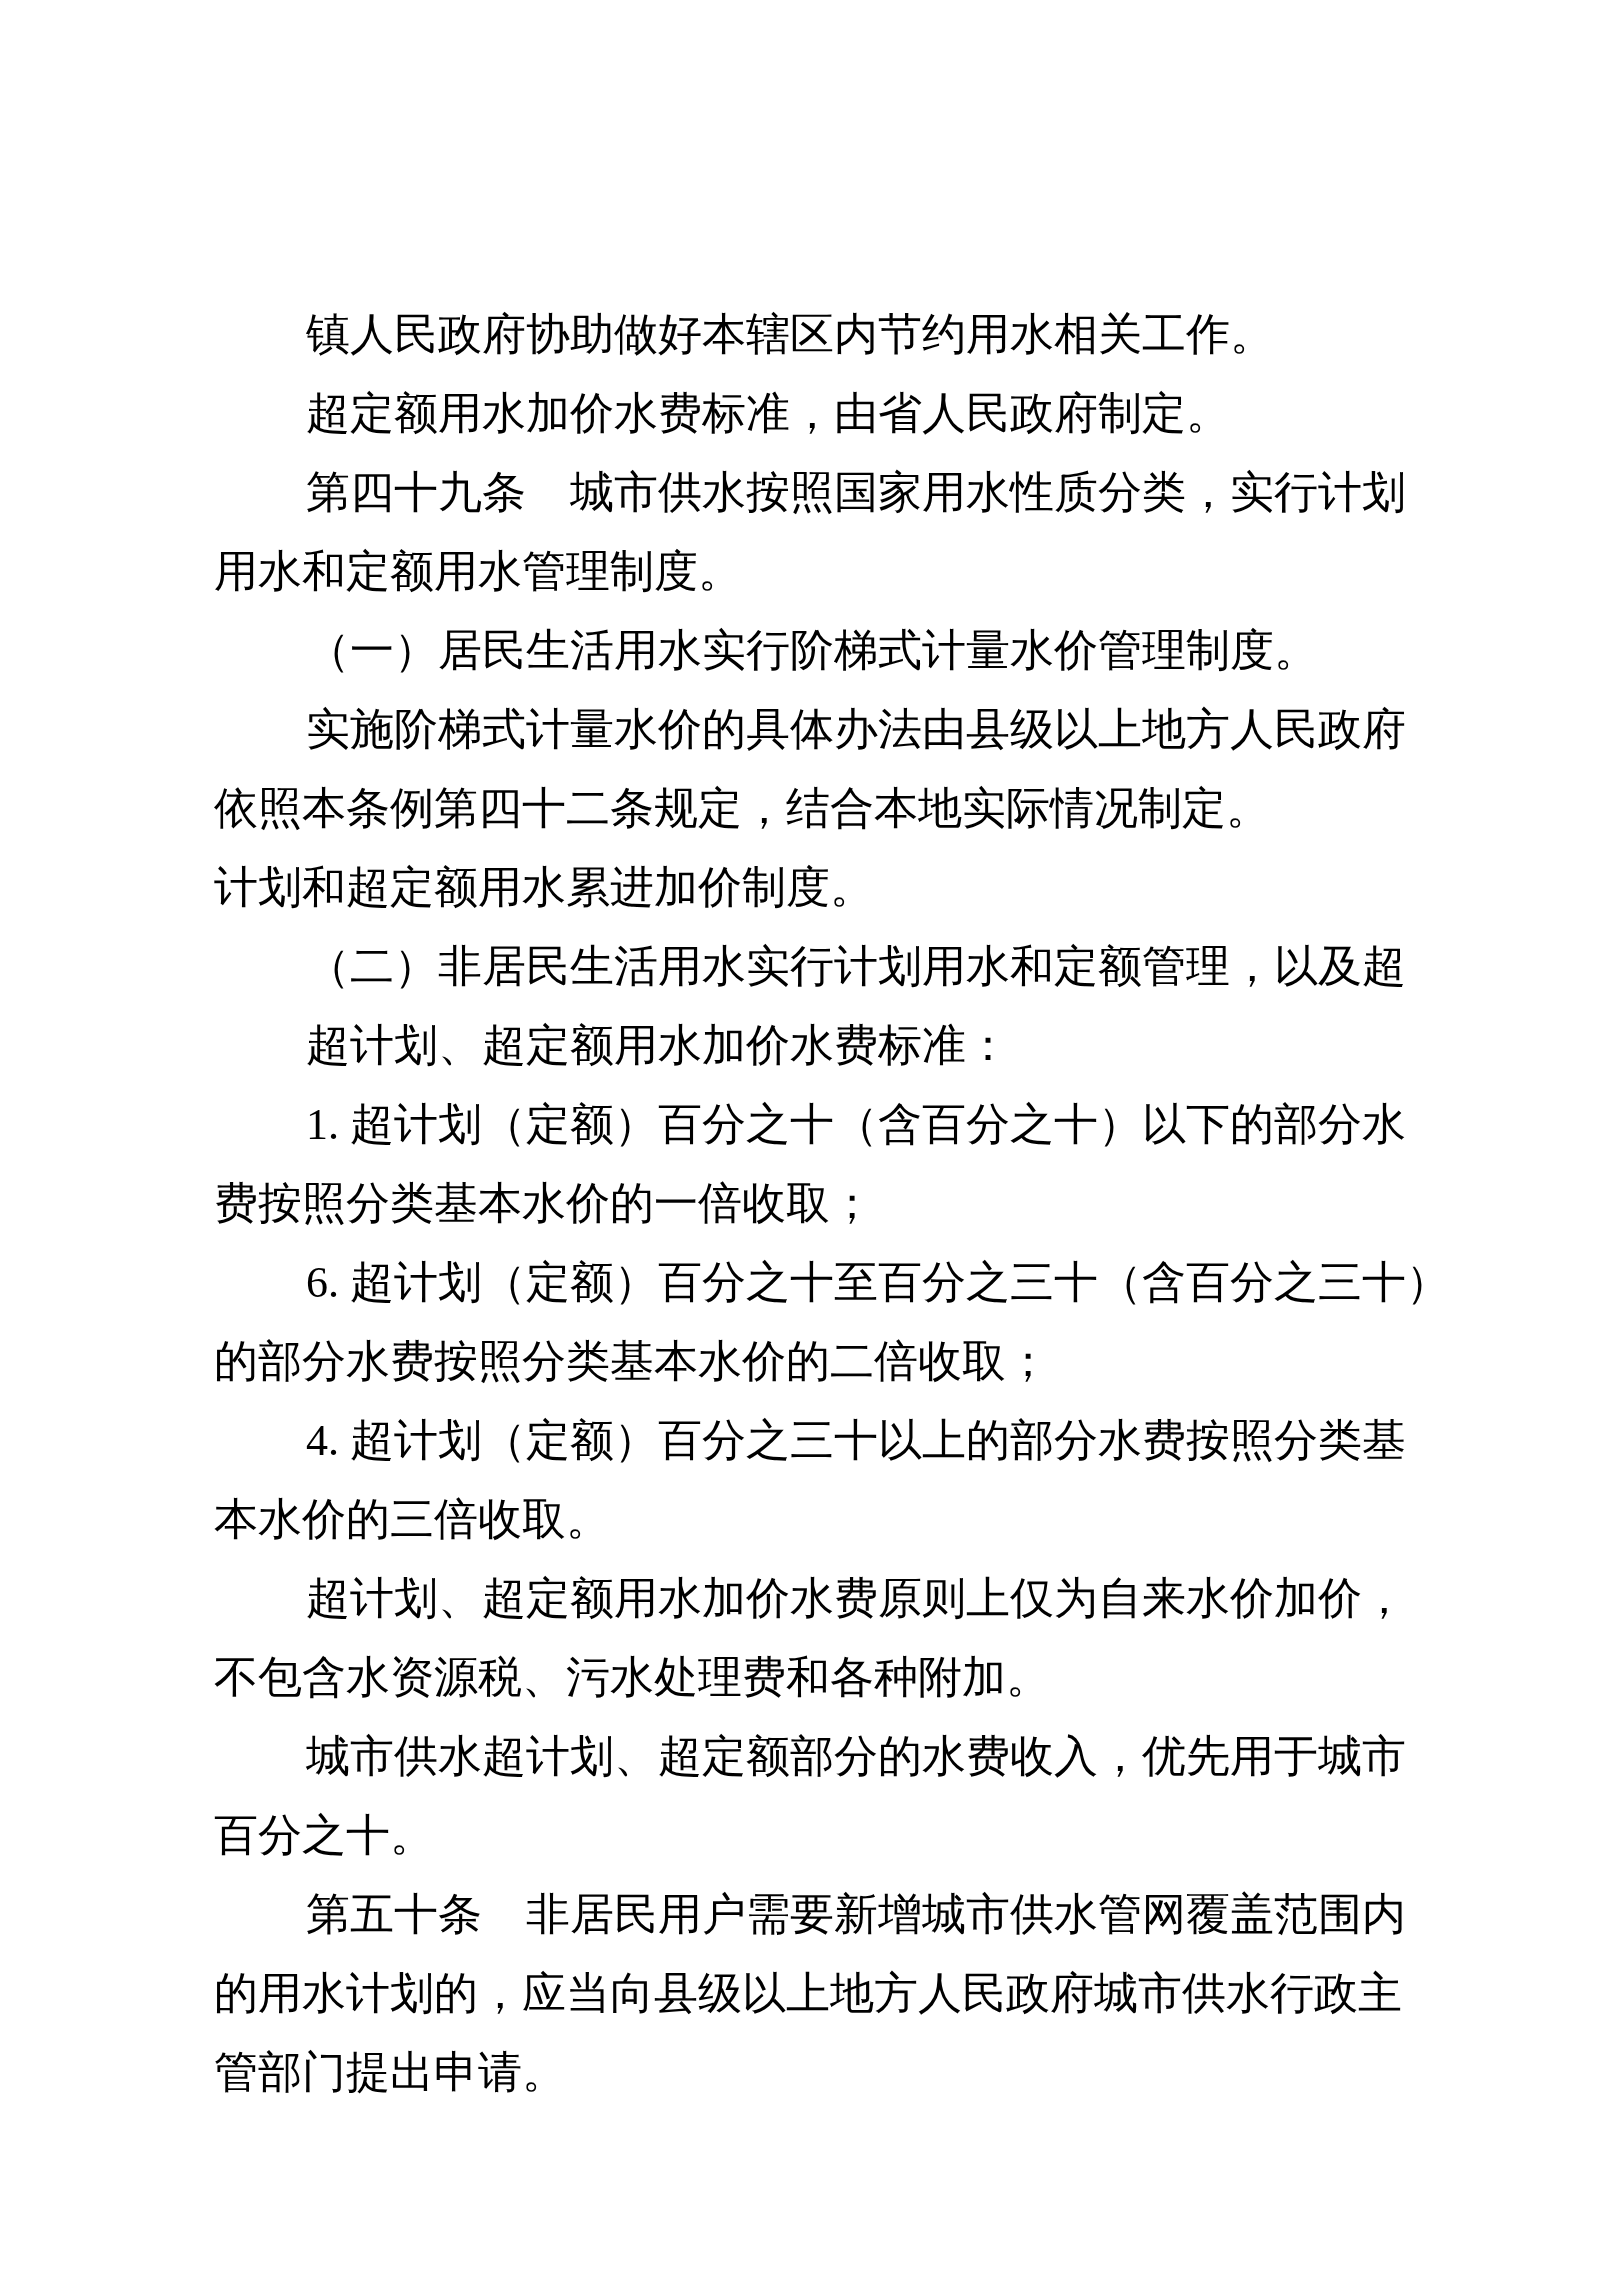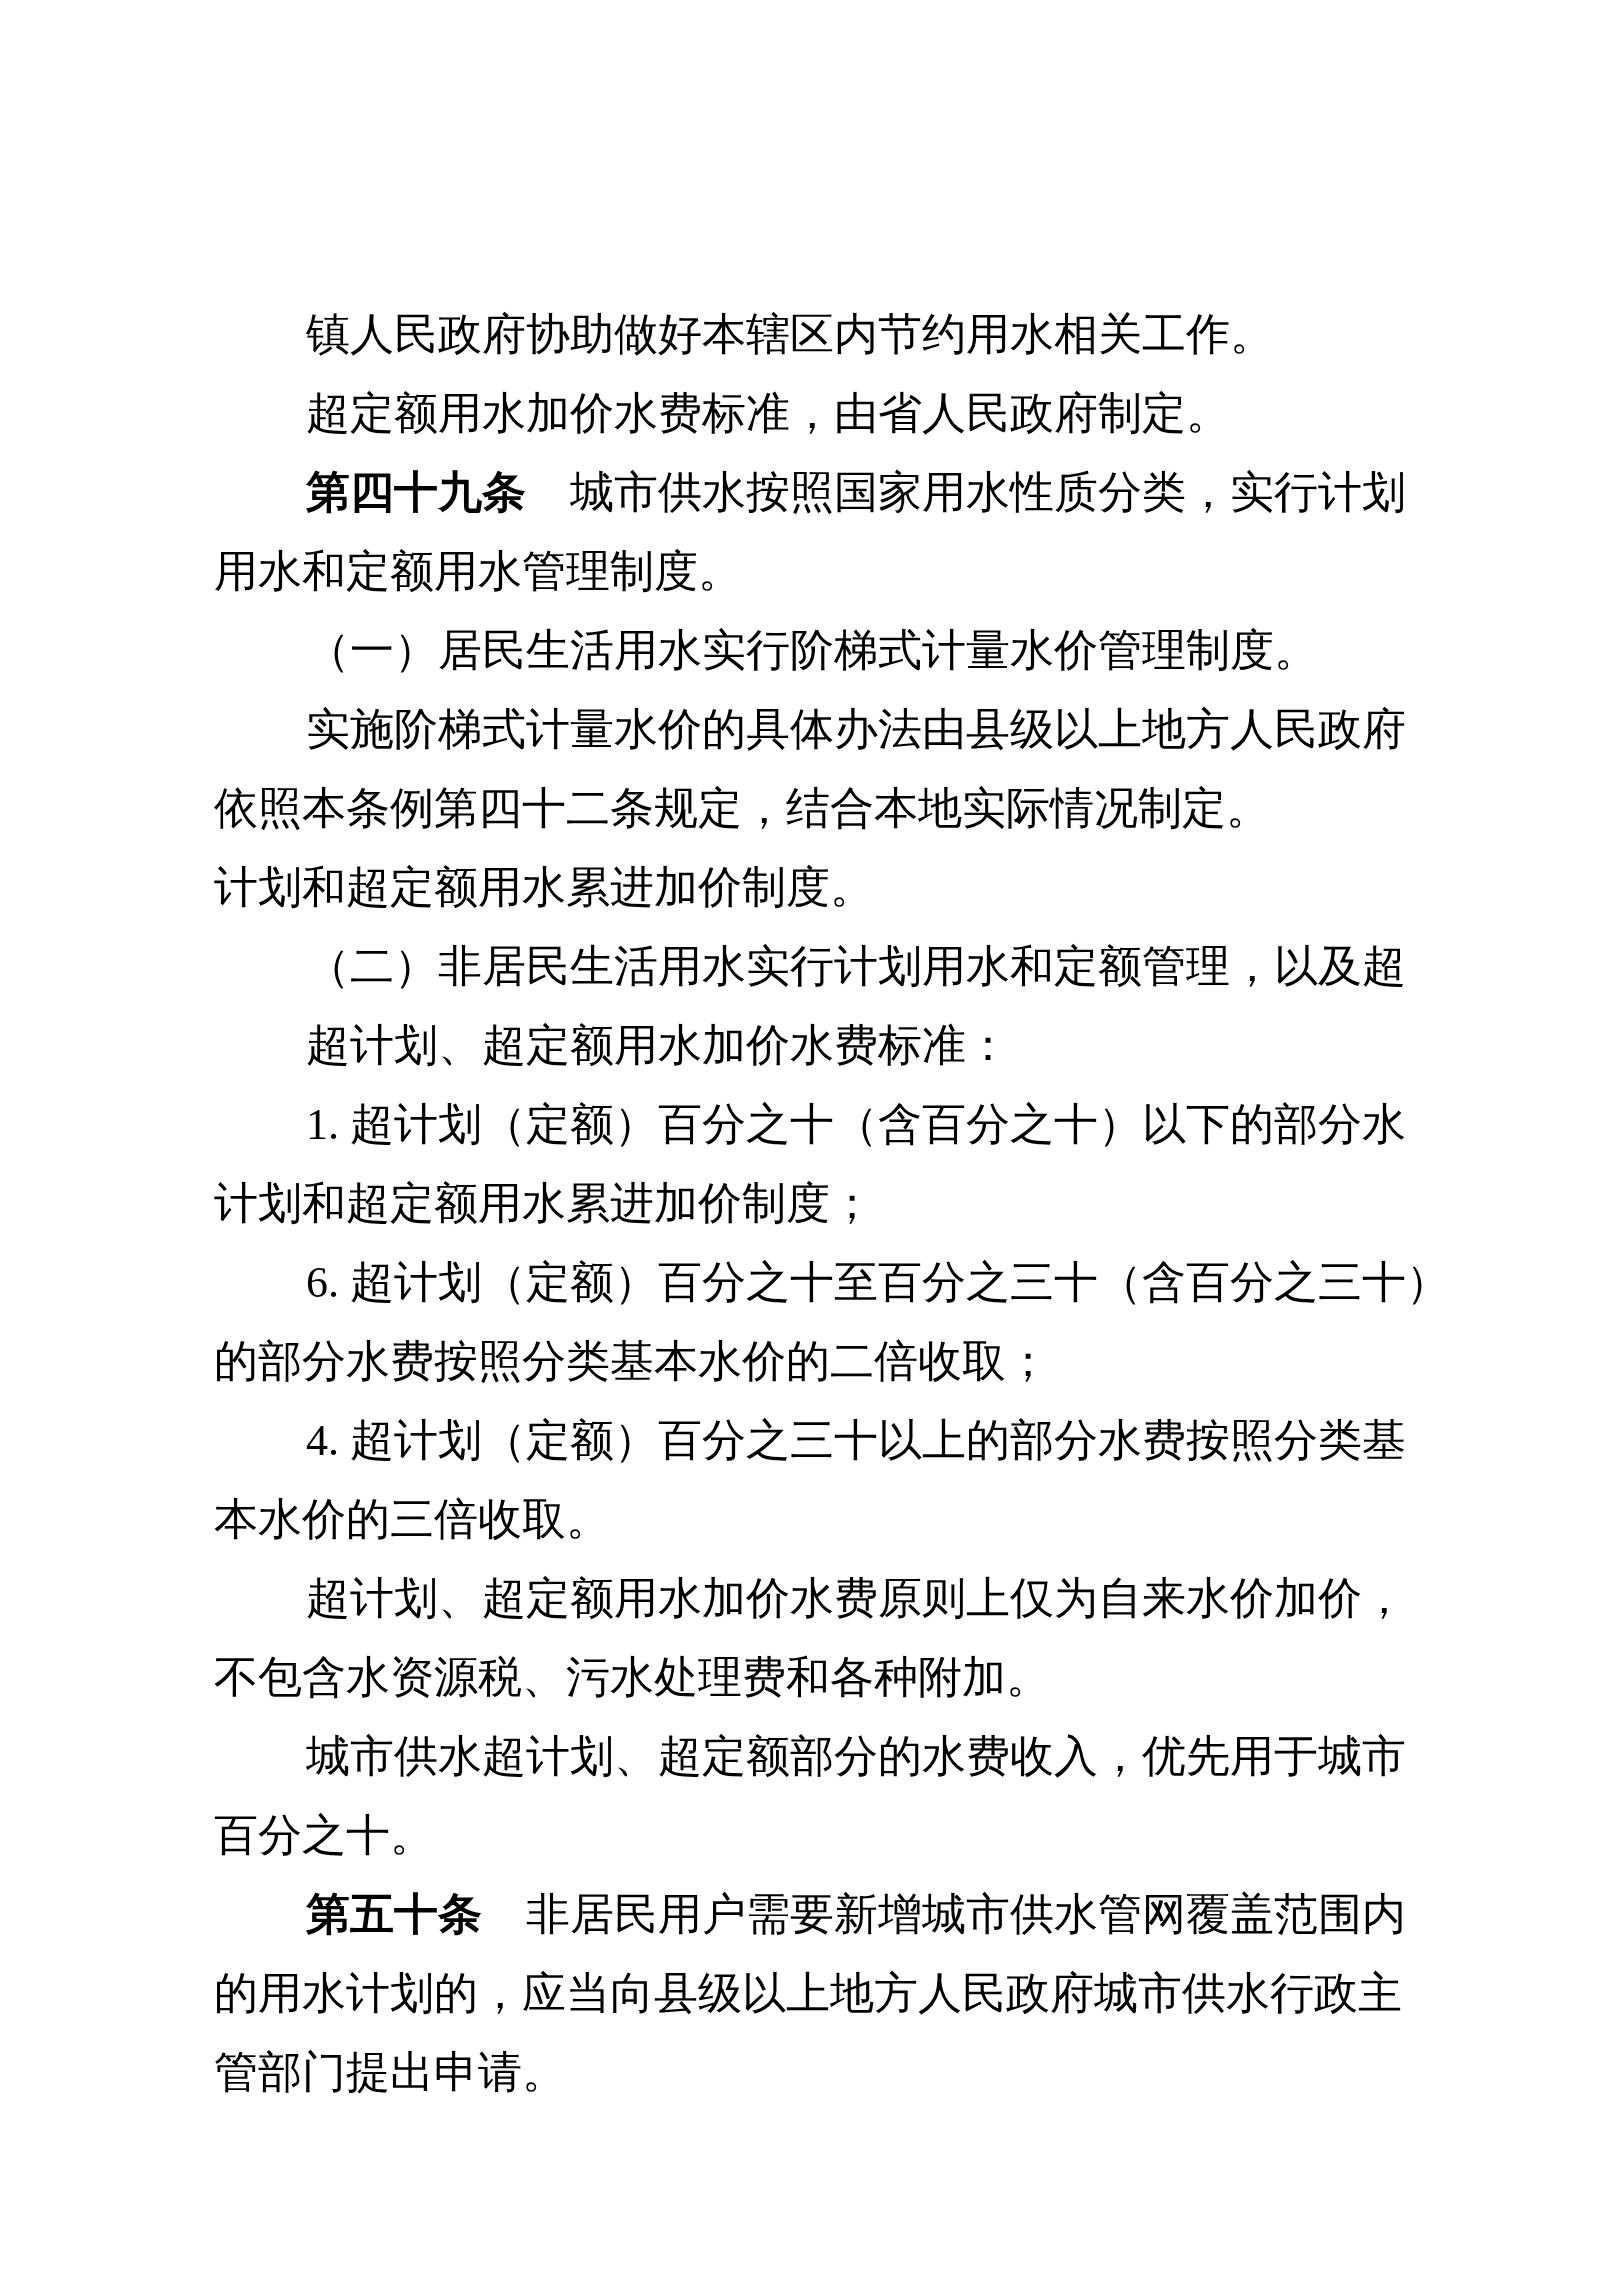--- a/index.html
+++ b/index.html
@@ -26,21 +26,21 @@
     font-size: 44px;
     color: #000000;
     font-family: "Liberation Serif", "DejaVu Serif", serif;
     white-space: nowrap;
     letter-spacing: 0px;
   }
   .line.indent {
     padding-left: 92px;
   }
   .head {
-    font-weight: 700;
+    font-weight: 400;
     margin-right: 44px;
   }
 </style>
 </head>
 <body>
 
 <div class="page">
   <div class="text-block">
 
     <div class="line indent"><span>镇人民政府协助做好本辖区内节约用水相关工作。</span></div>
@@ -58,21 +58,21 @@
     <div class="line"><span>依照本条例第四十二条规定，结合本地实际情况制定。</span></div>
 
     <div class="line"><span>计划和超定额用水累进加价制度。</span></div>
 
     <div class="line indent"><span>（二）非居民生活用水实行计划用水和定额管理，以及超</span></div>
 
     <div class="line indent"><span>超计划、超定额用水加价水费标准：</span></div>
 
     <div class="line indent"><span>1. 超计划（定额）百分之十（含百分之十）以下的部分水</span></div>
 
-    <div class="line"><span>计划和超定额用水累进加价制度；</span></div>
+    <div class="line"><span>费按照分类基本水价的一倍收取；</span></div>
 
     <div class="line indent"><span>6. 超计划（定额）百分之十至百分之三十（含百分之三十）</span></div>
 
     <div class="line"><span>的部分水费按照分类基本水价的二倍收取；</span></div>
 
     <div class="line indent"><span>4. 超计划（定额）百分之三十以上的部分水费按照分类基</span></div>
 
     <div class="line"><span>本水价的三倍收取。</span></div>
 
     <div class="line indent"><span>超计划、超定额用水加价水费原则上仅为自来水价加价，</span></div>

